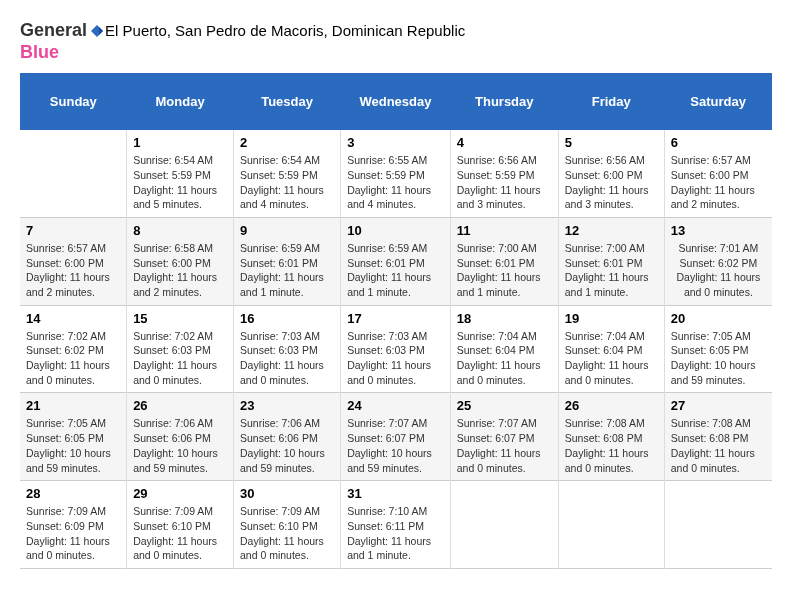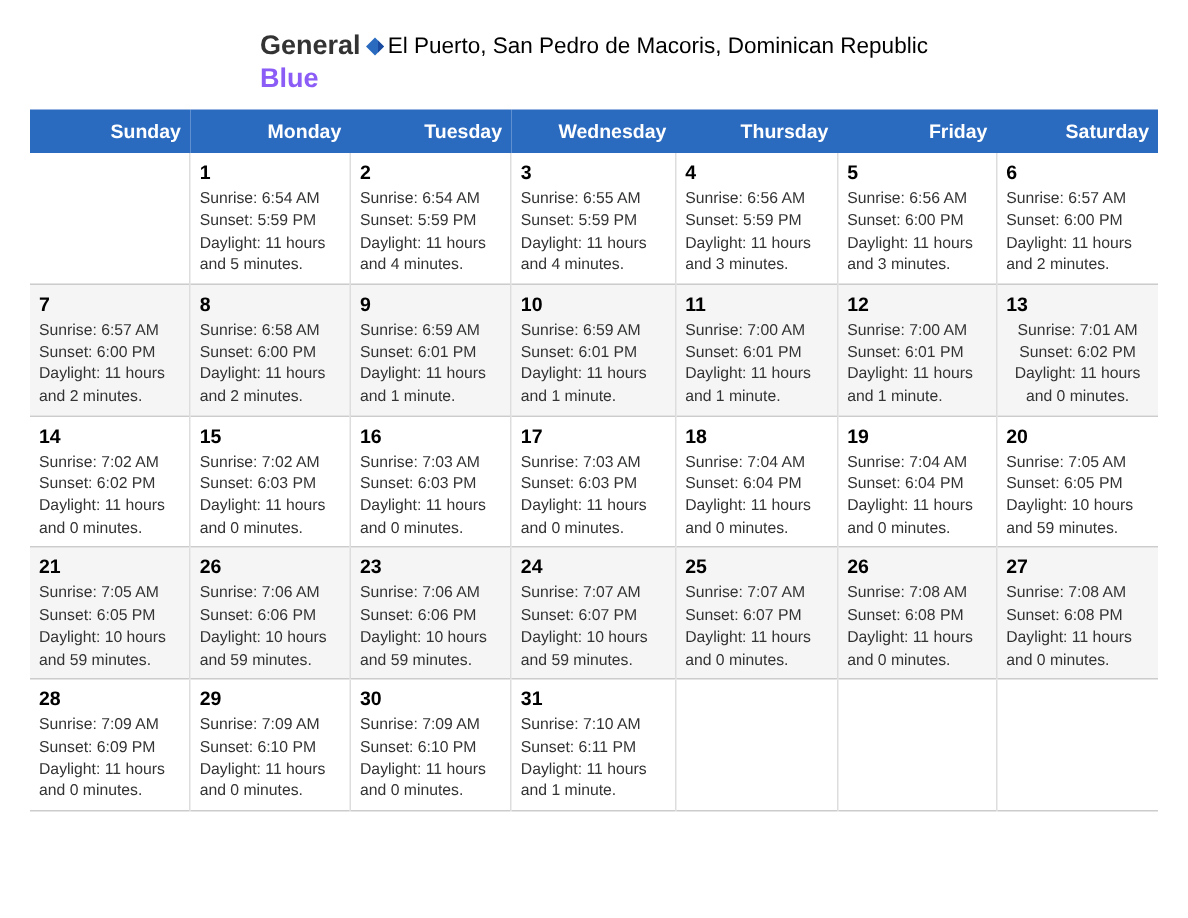--- a/index.html
+++ b/index.html
@@ -5,21 +5,21 @@
     * { box-sizing: border-box; margin: 0; padding: 0; }
     body {
       font-family: Arial, sans-serif;
       background: #fff;
       width: 792px;
       min-height: 612px;
       padding: 20px;
     }
     .header {
       display: flex;
-      justify-content: center;
+      justify-content: flex-start;
       align-items: flex-start;
       margin-bottom: 10px;
     }
     .title-section {
       text-align: right;
     }
     .main-title {
       font-size: 36px;
       font-weight: bold;
       color: #333;
@@ -33,22 +33,22 @@
     table {
       width: 100%;
       border-collapse: collapse;
       font-size: 11px;
     }
     thead tr {
       background-color: #2a6abf;
       color: white;
     }
     thead th {
-      padding: 7px 6px;
-      text-align: right;
+      padding: 21px 6px;
+      text-align: center;
       font-size: 13px;
       font-weight: bold;
     }
     tbody tr {
       border-bottom: 1px solid #ccc;
     }
     tbody tr:nth-child(odd) {
       background-color: #fff;
     }
     tbody tr:nth-child(even) {
@@ -90,21 +90,21 @@
 <div class="header">
   <div class="logo-wrapper">
     <div class="logo-text-wrapper">
       <span style="font-size:18px;font-weight:bold;color:#333;line-height:1.2;display:flex;align-items:center;">
         <span>General</span>
           <svg width="16" height="16" viewBox="0 0 16 16" style="margin-left:2px;vertical-align:middle;">
             <path d="M8 2 L14 8 L8 14 L2 8 Z" fill="#2a6abf"></path>
             <path d="M10 4 L14 8 L10 12" fill="#1a4a9f" stroke="none"></path>
           </svg>
       </span>
-      <span style="font-size:18px;font-weight:bold;color:#8b5cf6;line-height:1.2;">Blue</span>
+      <span style="font-size:18px;font-weight:bold;color:#ec4899;line-height:1.2;">Blue</span>
     </div>
   </div>
   <div class="title-section">
     <div class="subtitle">El Puerto, San Pedro de Macoris, Dominican Republic</div>
   </div>
 </div>
 
 <table>
   <thead>
     <tr>

